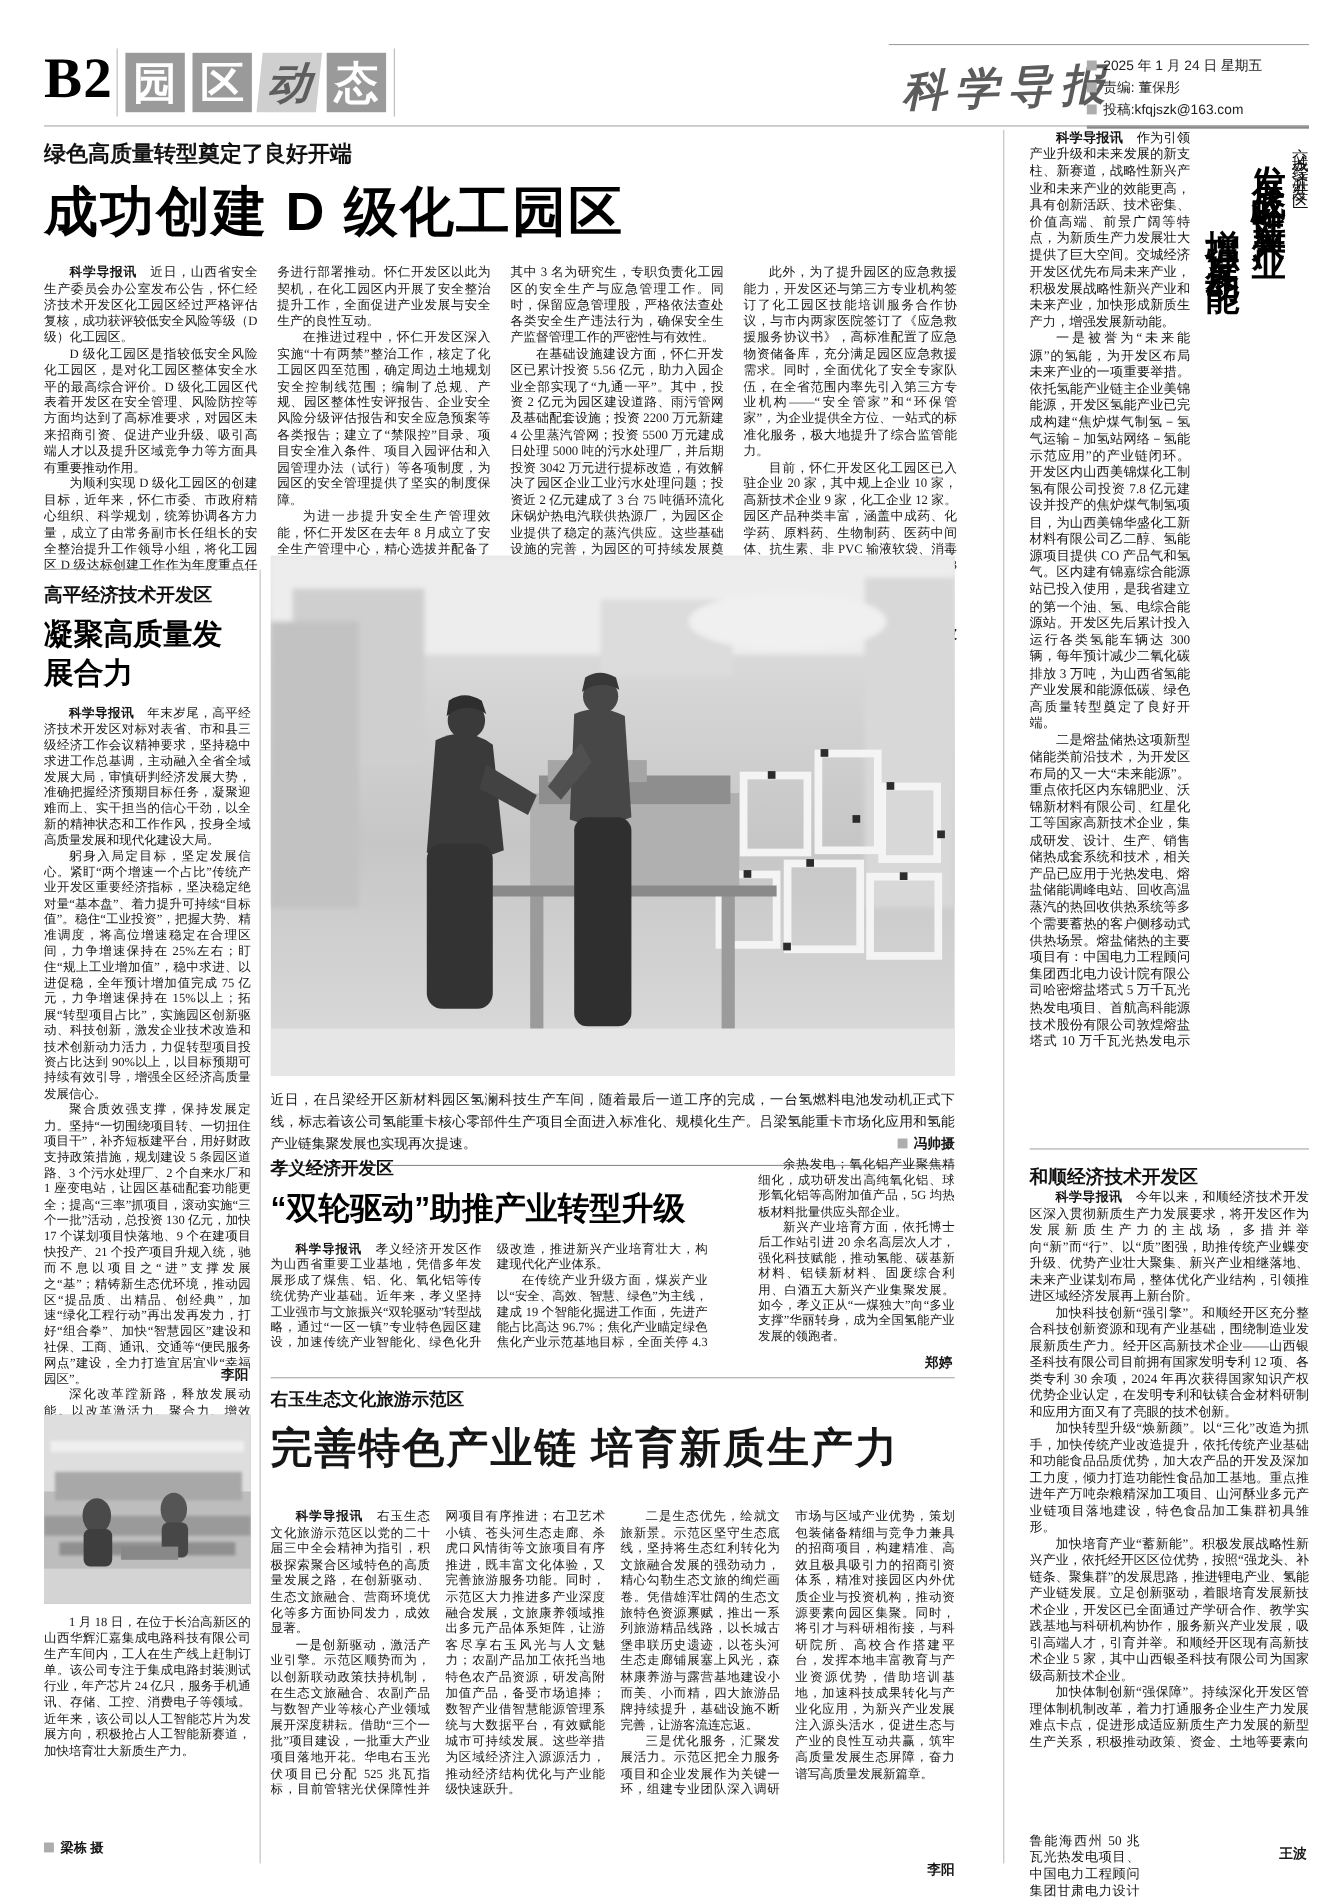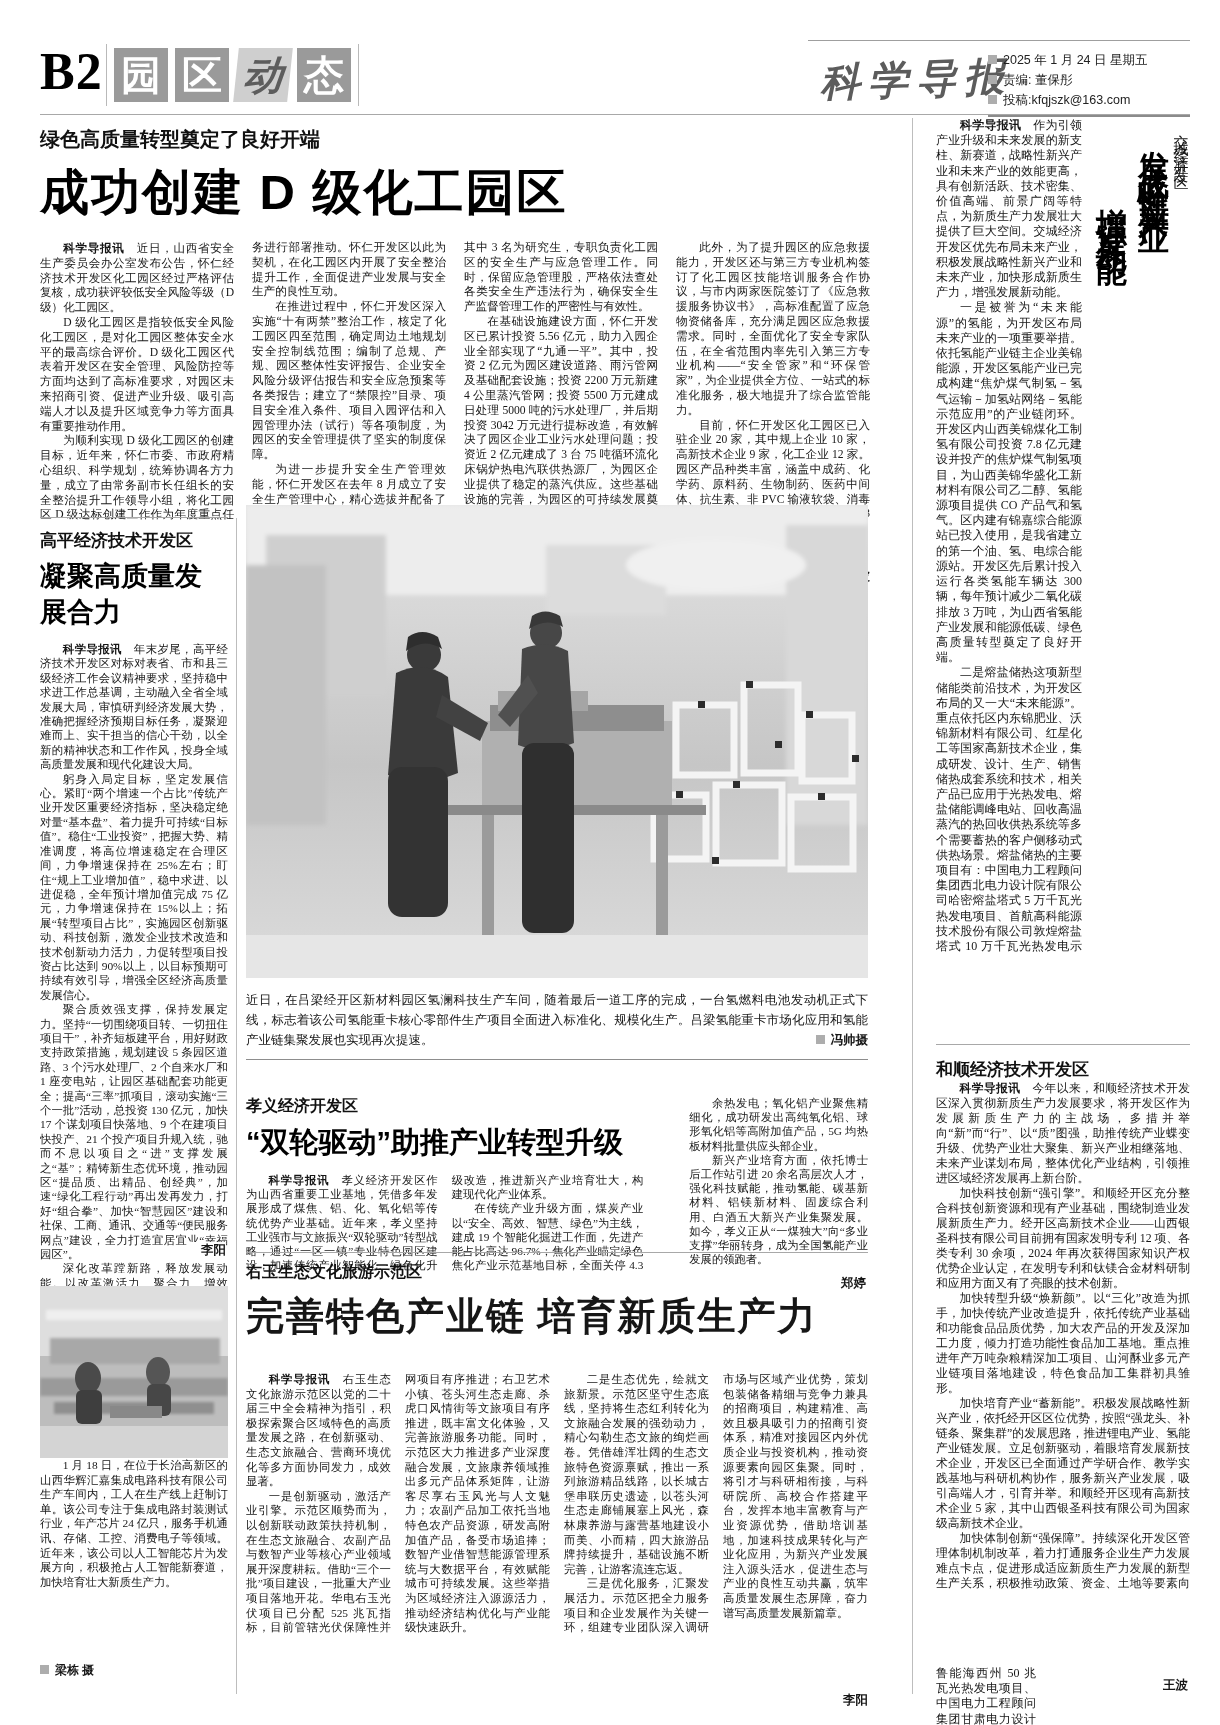--- a/index.html
+++ b/index.html
@@ -105,21 +105,21 @@
       <rect x="0" y="92" width="188" height="18" fill="#9a9a9a"></rect>
       <rect x="14" y="116" width="160" height="12" fill="#8f8f8f"></rect>
     </g>
     <ellipse cx="48" cy="92" rx="13" ry="16" fill="#4a4a4a"></ellipse>
     <rect x="36" y="104" width="26" height="34" rx="6" fill="#3e3e3e"></rect>
     <ellipse cx="118" cy="86" rx="12" ry="15" fill="#555"></ellipse>
     <rect x="107" y="98" width="24" height="32" rx="6" fill="#474747"></rect>
     <rect x="0" y="140" width="188" height="32" fill="#d4d4d4"></rect>
     <rect x="70" y="120" width="52" height="12" fill="#888"></rect>
   </svg>
-  <div class="body-txt" style="height:200px;font-size:11.4px;line-height:14.6px;">
+  <div class="body-txt" style="margin-top:10px;height:200px;font-size:11.4px;line-height:14.6px;">
     <p>1 月 18 日，在位于长治高新区的山西华辉汇嘉集成电路科技有限公司生产车间内，工人在生产线上赶制订单。该公司专注于集成电路封装测试行业，年产芯片 24 亿只，服务手机通讯、存储、工控、消费电子等领域。近年来，该公司以人工智能芯片为发展方向，积极抢占人工智能新赛道，加快培育壮大新质生产力。</p>
   </div>
   <div class="chip-credit"><span class="sq"></span><span>梁栋  摄</span></div>
 </div>
 
 <div class="abs rule-v" style="left:236px;top:518px;height:1176px;"></div>
 
 <svg class="abs" style="left:246px;top:505px;" width="622" height="473" viewBox="0 0 622 473">
   <defs>
     <linearGradient id="pg" x1="0" y1="0" x2="0" y2="1">
@@ -184,21 +184,21 @@
     <rect x="276" y="238" width="52" height="190" rx="12" fill="#2f2f2f"></rect>
   </g>
   <rect x="0" y="430" width="622" height="43" fill="#e6e6e6"></rect>
 </svg>
 
 <div class="abs caption" style="left:246px;top:990px;width:622px;">
   <span>近日，在吕梁经开区新材料园区氢澜科技生产车间，随着最后一道工序的完成，一台氢燃料电池发动机正式下线，标志着该公司氢能重卡核心零部件生产项目全面进入标准化、规模化生产。吕梁氢能重卡市场化应用和氢能产业链集聚发展也实现再次提速。</span>
   <span class="credit" style="float:right;"><span class="sq"></span><span>冯帅摄</span></span>
 </div>
 
-<div class="abs" style="left:246px;top:1096px;width:622px;height:196px;display:flex;gap:12px;">
+<div class="abs" style="left:246px;top:1052px;width:622px;height:196px;display:flex;gap:12px;">
   <div style="width:418px;position:relative;">
     <div class="kicker small">孝义经济开发区</div>
     <div class="headline-sub" style="font-size:29px;margin:6px 0 10px;">“双轮驱动”助推产业转型升级</div>
     <div class="body-txt cols2" style="height:116px;font-size:11.3px;line-height:14.2px;">
         <p><b class="lead">科学导报讯　</b>孝义经济开发区作为山西省重要工业基地，凭借多年发展形成了煤焦、铝、化、氧化铝等传统优势产业基础。近年来，孝义坚持工业强市与文旅振兴“双轮驱动”转型战略，通过“一区一镇”专业特色园区建设，加速传统产业智能化、绿色化升级改造，推进新兴产业培育壮大，构建现代化产业体系。</p>
         <p>在传统产业升级方面，煤炭产业以“安全、高效、智慧、绿色”为主线，建成 19 个智能化掘进工作面，先进产能占比高达 96.7%；焦化产业瞄定绿色焦化产业示范基地目标，全面关停 4.3 米焦炉，推动 8 户焦化企业建成干熄焦并配套</p>
       </div>
   </div>
   <div style="width:188px;position:relative;margin-left:34px;">
     <div class="body-txt" style="height:196px;font-size:11.3px;line-height:14.2px;">

